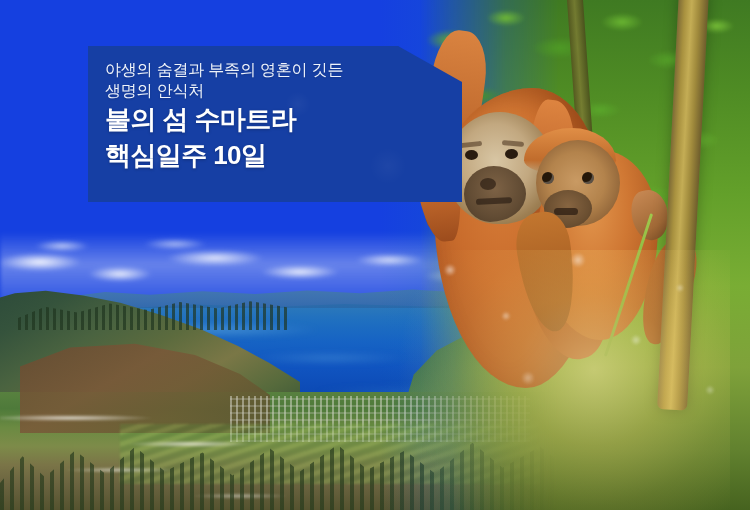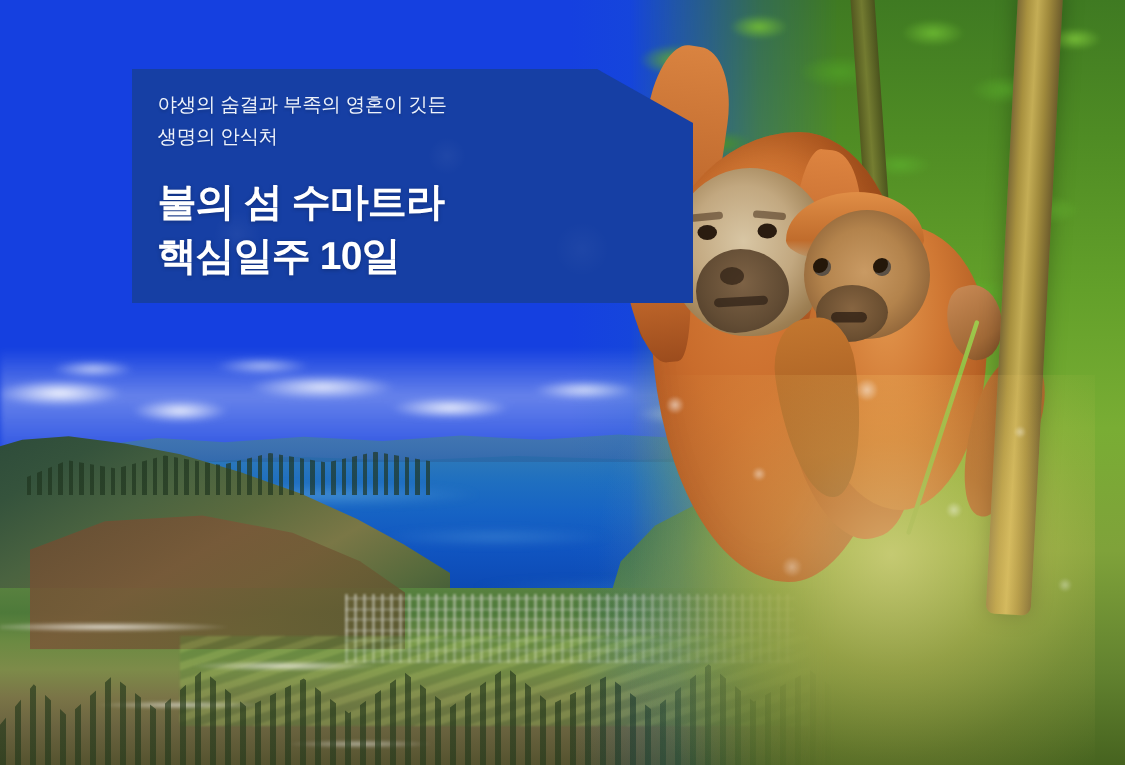--- a/index.html
+++ b/index.html
@@ -445,29 +445,28 @@
       radial-gradient(circle 26px at 300px 120px, rgba(255,255,255,.035), rgba(255,255,255,0) 70%);
     pointer-events: none;
   }
   .panel-inner {
     position: absolute;
     left: 17px; top: 13px;
     right: 12px;
   }
   .subtitle {
     color: #eef3fb;
-    font-size: 13px;
+    font-size: 16px;
     font-weight: 400;
     line-height: 21px;
     letter-spacing: -0.2px;
     white-space: pre-line;
     text-shadow: 0 1px 2px rgba(0,0,0,.18);
   }
   .title {
-    margin-top: 15px;
     color: #ffffff;
     font-size: 26px;
     font-weight: 700;
     line-height: 36px;
     letter-spacing: -0.6px;
     white-space: pre-line;
     text-shadow: 0 1px 3px rgba(0,0,0,.25);
   }
 </style>
 </head>

